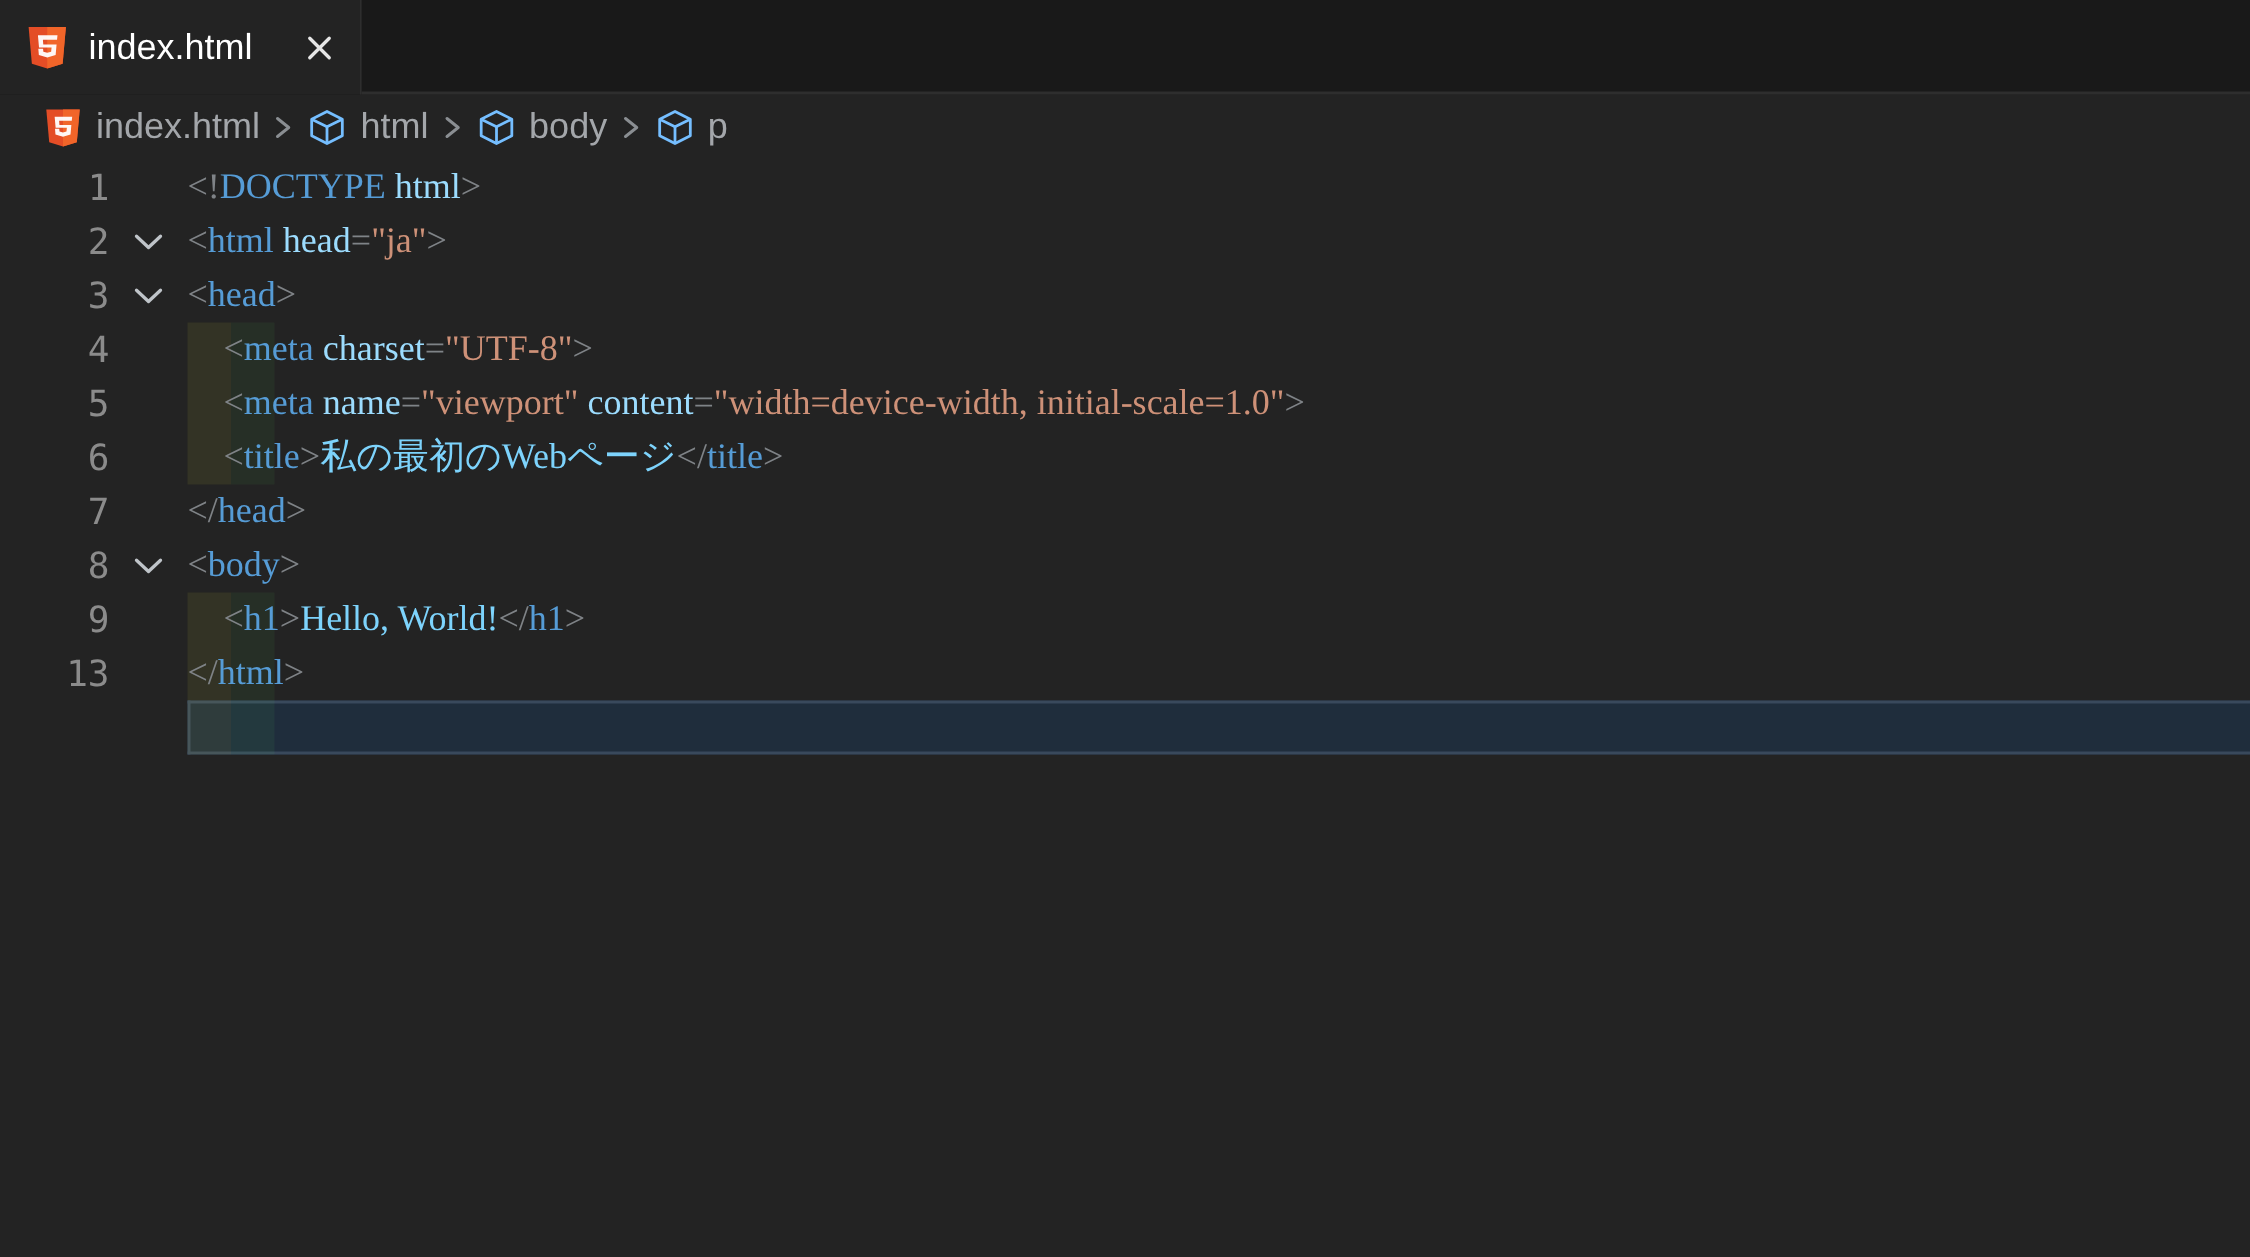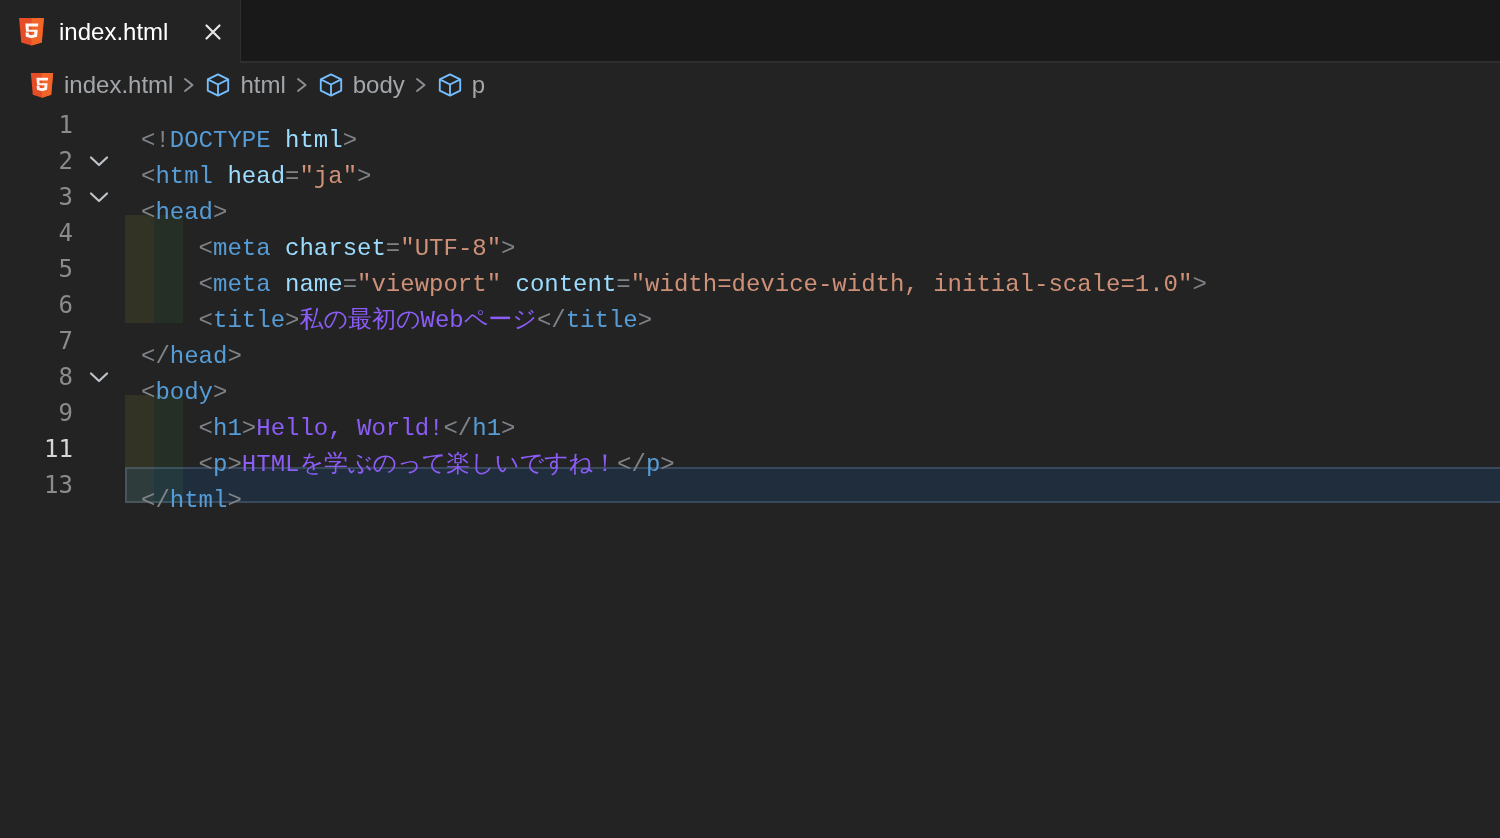--- a/index.html
+++ b/index.html
@@ -70,30 +70,30 @@
   .row { display: flex; height: 36px; align-items: stretch; }
   .ln {
     width: 73px; text-align: right;
     font-family: "DejaVu Sans Mono", monospace;
     font-size: 24px; line-height: 36px;
     color: #8b8b8b; user-select: none;
   }
   .row.active .ln { color: #d7d7d7; }
   .fold { width: 52px; display: flex; align-items: center; justify-content: center; }
   pre.code {
-    margin: 16px; flex: 1;
-    font-family: Liberation Mono, monospace;
+    margin: 0; flex: 1;
+    font-family: Liberation Serif, serif;
     font-size: 24px; line-height: 36px;
     white-space: pre;
   }
   .tk-punctuation { color: #7f8387; }
   .tk-tag         { color: #569cd6; }
   .tk-attribute   { color: #9cdcfe; }
   .tk-string      { color: #ce9178; }
-  .tk-text        { color: #8b5cf6; }
+  .tk-text        { color: #7dd3fc; }
 
   .svg-icon { display: block; }
 </style>
 </head>
 <body>
 
 <div class="tabbar">
   <div class="tab">
     <span class="svg-icon">
         <svg class="svg-icon" width="29" height="29" viewBox="0 0 28 28">
@@ -234,24 +234,19 @@
       <polyline points="5,9.5 13,17 21,9.5" fill="none" stroke="#bfc4c9" stroke-width="2.2" stroke-linecap="round" stroke-linejoin="round"></polyline>
     </svg>
         </span>
         <pre class="code"><span class="tk-punctuation">&lt;</span><span class="tk-tag">body</span><span class="tk-punctuation">&gt;</span></pre>
       </div>
       <div class="row">
         <span class="ln">9</span>
         <span class="fold"></span>
         <pre class="code"><span class="tk-text">    </span><span class="tk-punctuation">&lt;</span><span class="tk-tag">h1</span><span class="tk-punctuation">&gt;</span><span class="tk-text">Hello, World!</span><span class="tk-punctuation">&lt;/</span><span class="tk-tag">h1</span><span class="tk-punctuation">&gt;</span></pre>
       </div>
-      <div class="row active">
-        <span class="ln">11</span>
-        <span class="fold"></span>
-        <pre class="code"><span class="tk-text">    </span><span class="tk-punctuation">&lt;</span><span class="tk-tag">p</span><span class="tk-punctuation">&gt;</span><span class="tk-text">HTMLを学ぶのって楽しいですね！</span><span class="tk-punctuation">&lt;/</span><span class="tk-tag">p</span><span class="tk-punctuation">&gt;</span></pre>
-      </div>
       <div class="row">
         <span class="ln">13</span>
         <span class="fold"></span>
         <pre class="code"><span class="tk-punctuation">&lt;/</span><span class="tk-tag">html</span><span class="tk-punctuation">&gt;</span></pre>
       </div>
     </div>
 </div>
 
 </body></html>

